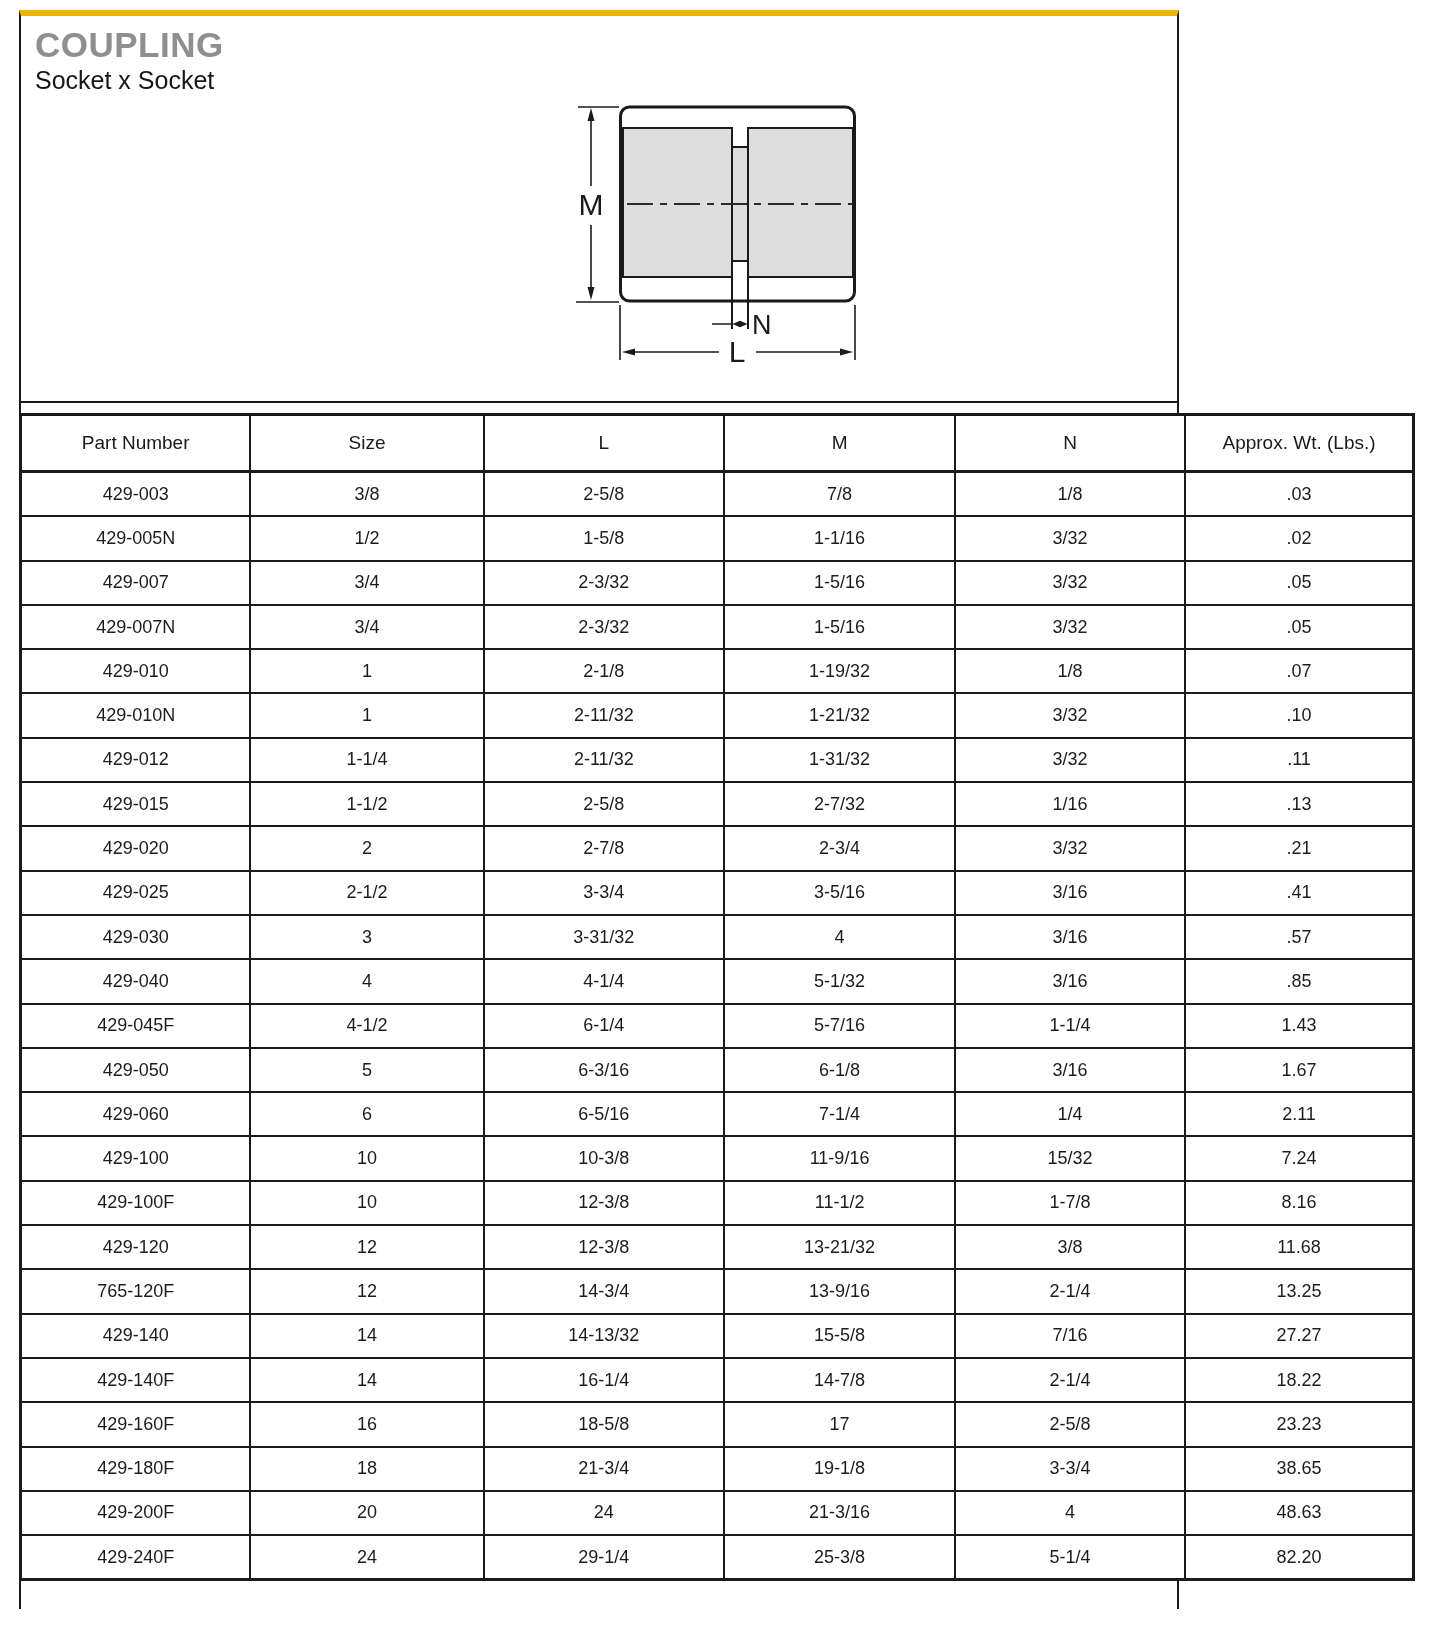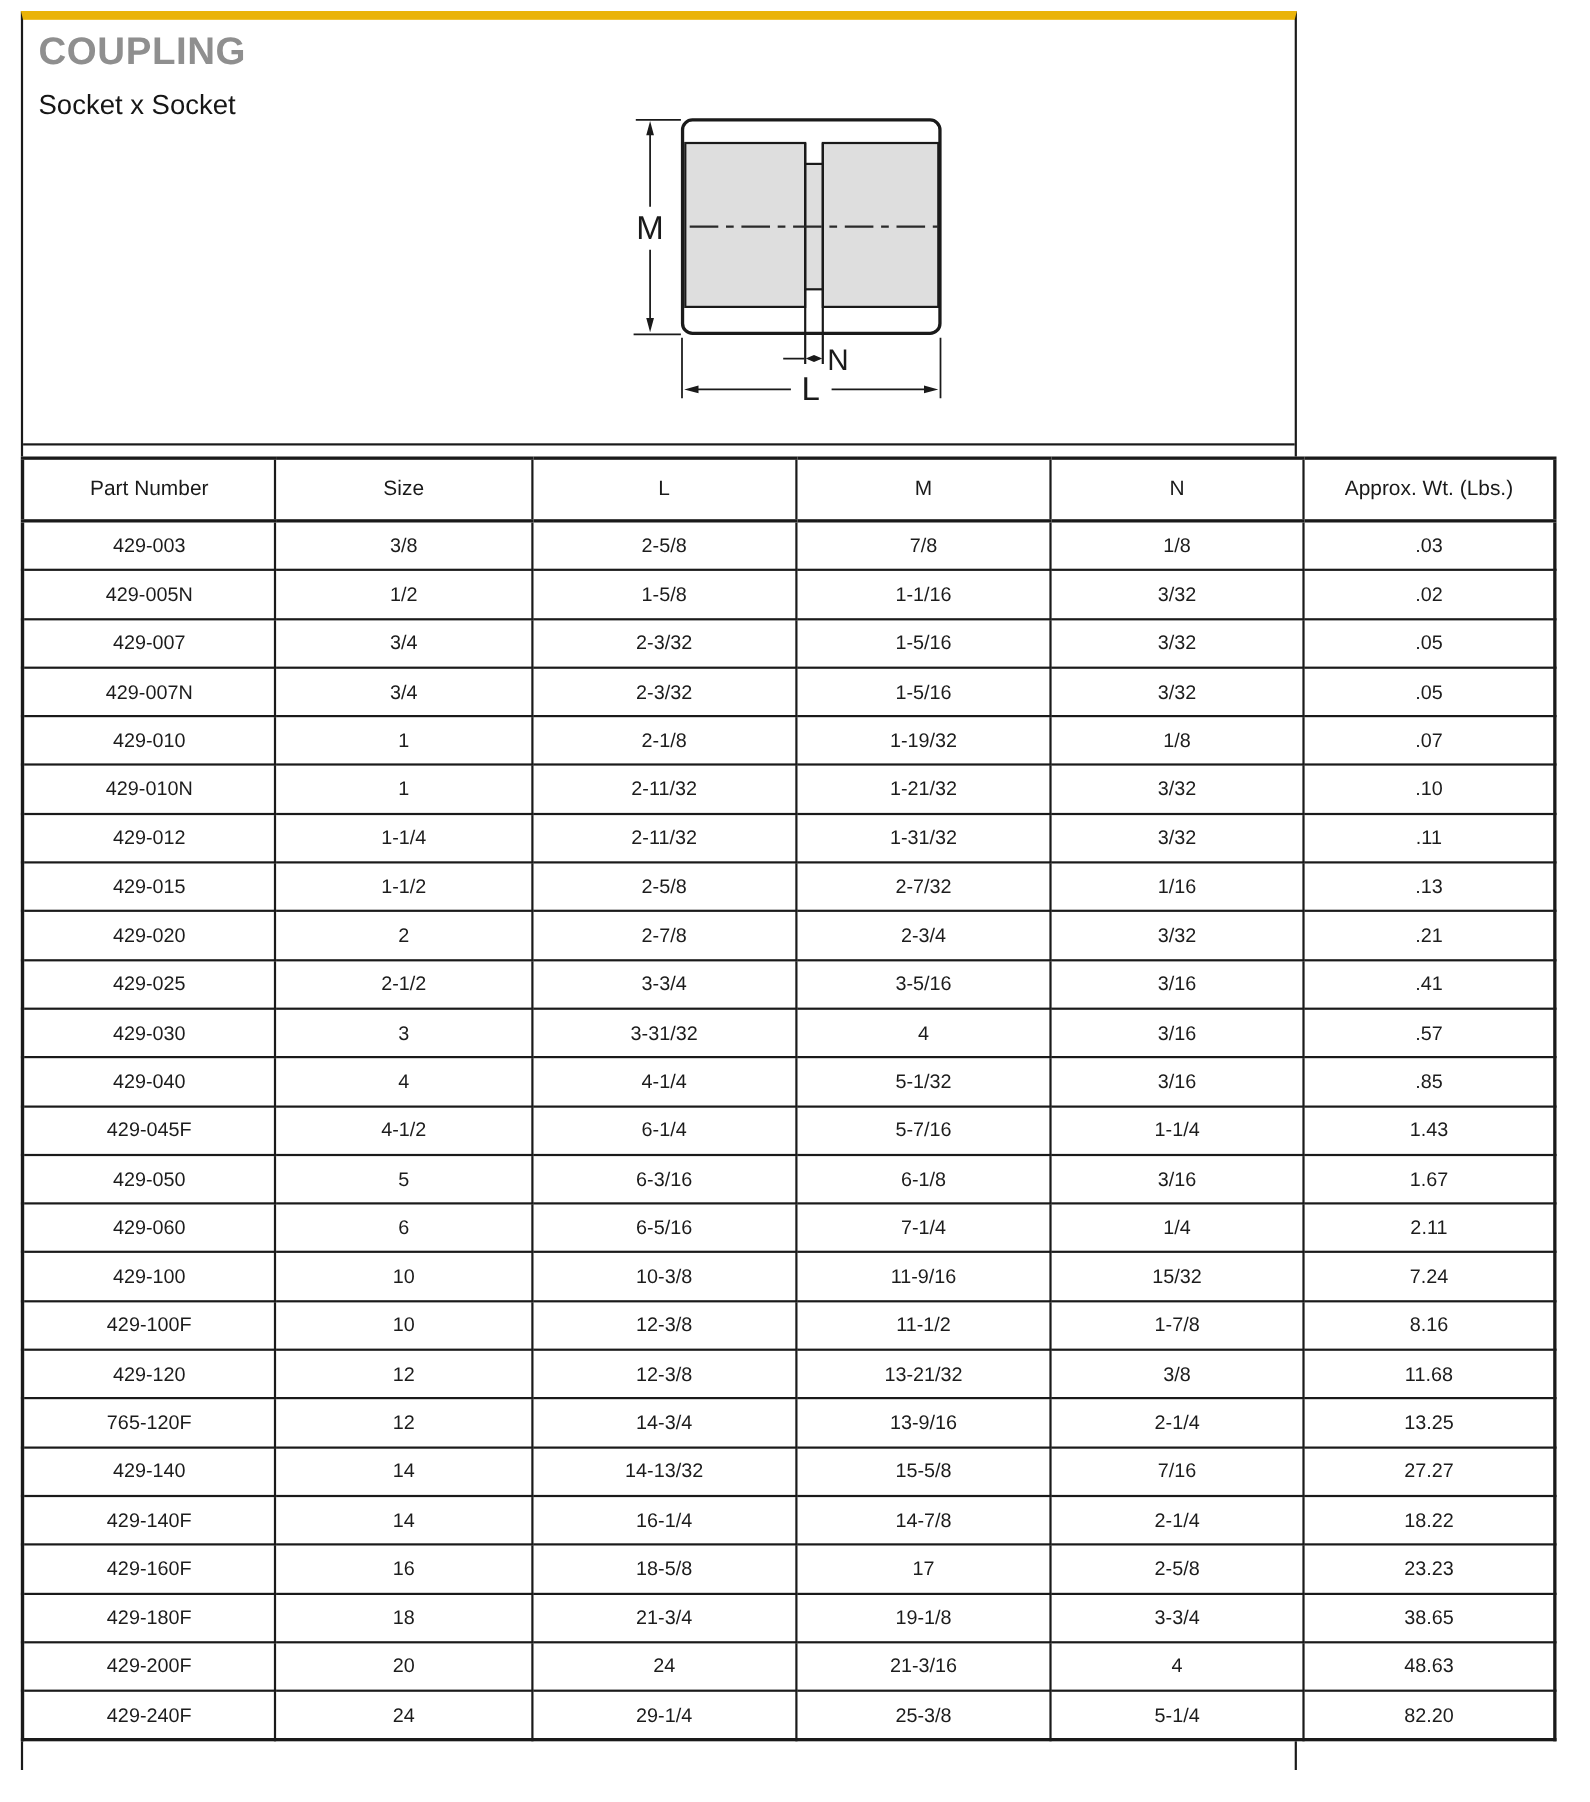--- a/index.html
+++ b/index.html
@@ -9,30 +9,30 @@
     font-family:"Liberation Sans", sans-serif;
     color:#1a1a1a;
     overflow:hidden;
   }
   .page{
     position:absolute;
     left:19px;top:10px;
     width:1160px;height:1599px;
     border-left:2px solid #1a1a1a;
     border-right:2px solid #1a1a1a;
-    border-top:8px solid #eab308;
+    border-top:6px solid #eab308;
     box-sizing:border-box;
     background:#ffffff;
   }
   .title-block{position:absolute;left:14px;top:10px;}
   .doc-title{
     font-size:35px;font-weight:bold;color:#8f8f8f;letter-spacing:0.5px;line-height:1.1;
   }
   .doc-subtitle{
-    font-size:25px;color:#161616;margin-top:16px;line-height:1.1;
+    font-size:25px;color:#161616;margin-top:2px;line-height:1.1;
   }
   .section-divider{
     position:absolute;left:0;top:385px;width:100%;height:0;
     border-top:2px solid #1a1a1a;
   }
   .diagram{
     position:absolute;left:519px;top:73px;width:340px;height:285px;
   }
   .diagram text{
     font-family:"Liberation Sans", sans-serif;

